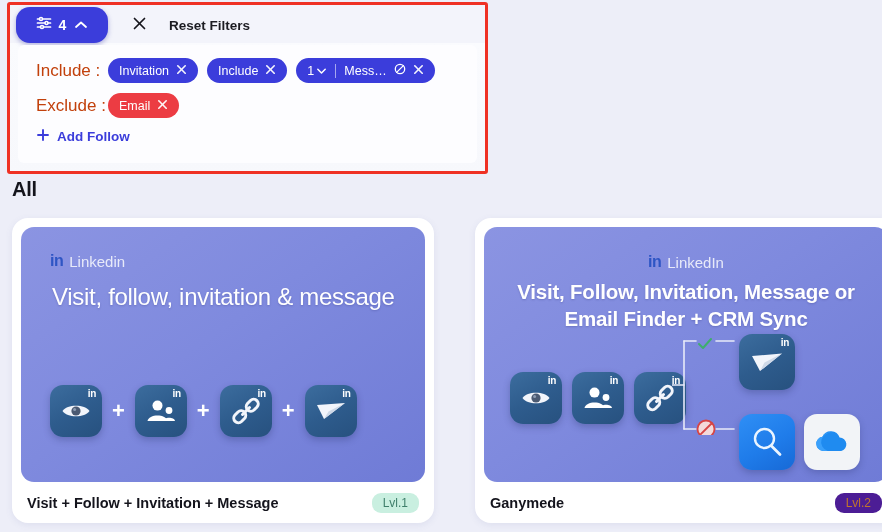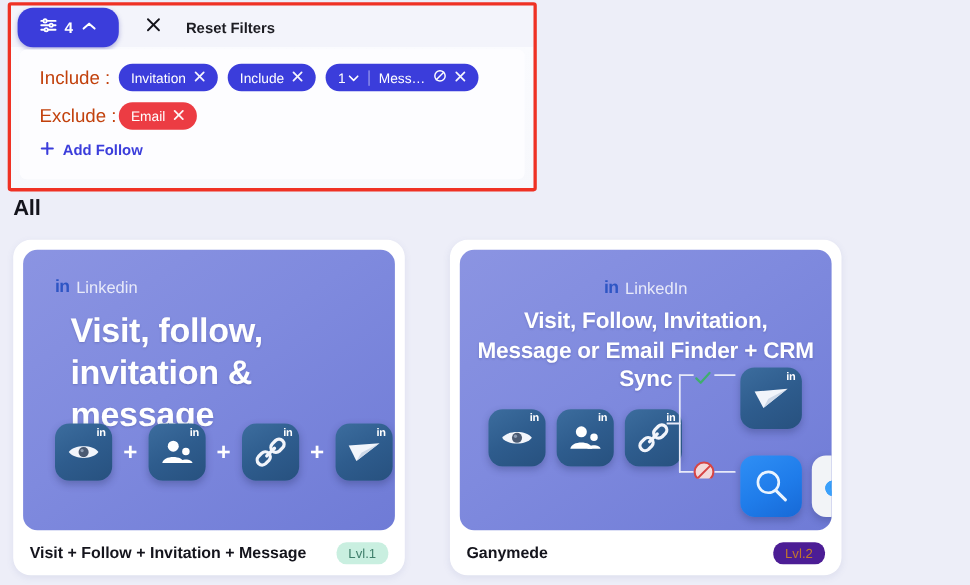--- a/index.html
+++ b/index.html
@@ -84,21 +84,21 @@
   
   .section-title {
     position: absolute; left: 12px; top: 178px;
     font-size: 20px; font-weight: 700; color: #14141c;
     letter-spacing: -.2px;
   }
 
   
   .cards { position: absolute; left: 12px; top: 218px; display: flex; gap: 41px; }
   .card {
-    width: 356px; height: 305px;
+    width: 422px; height: 305px;
     background: #fff;
     border-radius: 16px;
     padding: 9px 9px 0 9px;
     box-shadow: 0 2px 7px rgba(90,95,160,.10);
     display: flex; flex-direction: column;
     cursor: pointer;
     overflow: hidden;
   }
   .card-visual {
     position: relative;
@@ -125,22 +125,22 @@
     display: flex; align-items: center; gap: 6px;
     color: #e8eaf9; font-size: 15px; font-weight: 400;
   }
   .brand .in-mark {
     font-size: 16px; font-weight: 700; color: #2e55c4; letter-spacing: -.5px;
   }
 
   
   .c1-brand { position: absolute; left: 29px; top: 25px; }
   .c1-head {
-    position: absolute; left: 43px; top: 55px; right: 20px;
-    color: #fff; font-size: 31px; font-weight: 700; line-height: 1.22;
+    position: absolute; left: 31px; top: 55px; right: 20px;
+    color: #fff; font-size: 24px; font-weight: 400; line-height: 1.22;
     letter-spacing: -.3px;
     text-shadow: 0 1px 2px rgba(40,45,110,.25);
   }
   .c1-icons {
     position: absolute; left: 29px; top: 158px;
     display: flex; align-items: center; gap: 6px;
   }
   .plus-sym { color: #fff; font-size: 22px; font-weight: 700; margin: 0 4px; }
 
   

